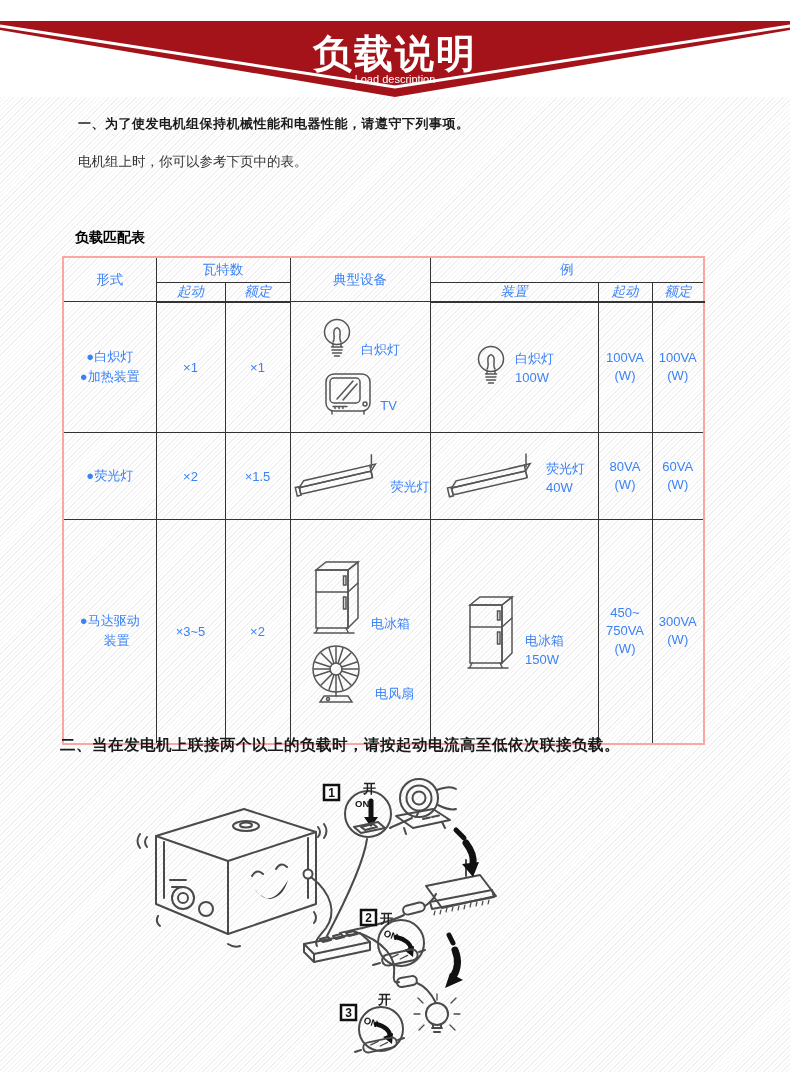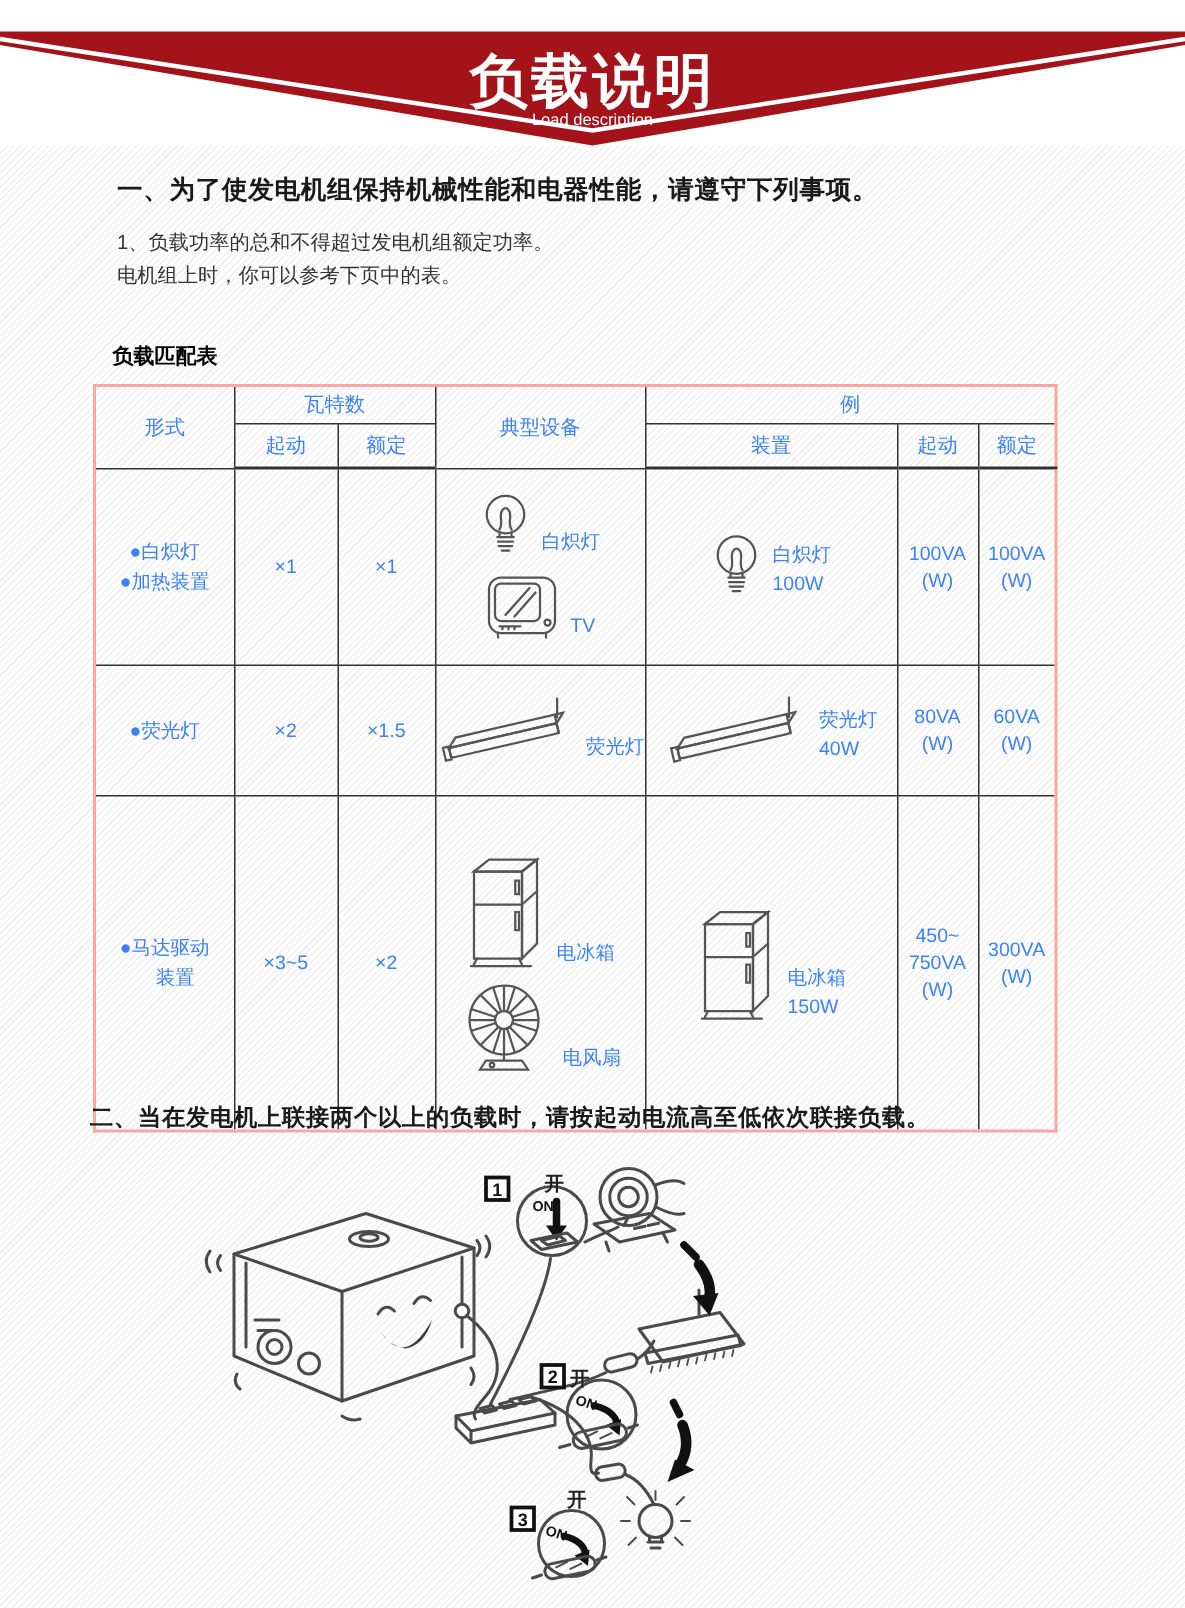--- a/index.html
+++ b/index.html
@@ -2,28 +2,28 @@
 <html><head>
 <meta charset="utf-8">
 <style>
   html,body{margin:0;padding:0;}
   body{width:790px;height:1072px;position:relative;overflow:hidden;background:#fff;
        font-family:"Liberation Sans","DejaVu Sans",sans-serif;color:#222;}
   .hatch{position:absolute;left:0;top:97px;width:790px;height:975px;
        background:repeating-linear-gradient(135deg, rgba(0,0,0,0.055) 0px, rgba(0,0,0,0.055) 1px, transparent 1px, transparent 3.2px);}
   .banner{position:absolute;left:0;top:0;}
   .abs{position:absolute;}
-  .h-main{left:78px;top:115px;font-size:17px;font-weight:bold;color:#1a1a1a;letter-spacing:0.5px;}
+  .h-main{left:78px;top:115px;font-size:13px;font-weight:bold;color:#1a1a1a;letter-spacing:0.5px;}
   .intro-items{left:78px;top:151px;font-size:13.5px;color:#333;line-height:22px;}
   .tbl-caption{left:75px;top:229px;font-size:14px;font-weight:bold;color:#000000;}
   table.load{position:absolute;left:62px;top:256px;width:641px;border-collapse:collapse;table-layout:fixed;
        border:2px solid #fca5a5;font-size:13px;color:#3b82f6;background:transparent;}
   table.load th,table.load td{border:1px solid #333;padding:0;text-align:center;vertical-align:middle;font-weight:normal;}
   table.load th{font-size:13.5px;}
-  tr.hrow1{height:25px;} tr.hrow2{height:30px;}
+  tr.hrow1{height:25px;} tr.hrow2{height:19px;font-style:italic;}
   tr.hrow2 th{border-bottom:2px solid #333;}
   tr.r1{height:131px;} tr.r2{height:87px;} tr.r3{height:224px;}
   td.form{text-align:left;padding-left:7px;line-height:20px;}
   td.form .ind{padding-left:14px;}
   .cellcol{display:flex;flex-direction:column;align-items:center;justify-content:center;gap:8px;}
   .item{display:flex;align-items:flex-end;justify-content:center;gap:7px;}
   .item .lbl{padding-bottom:3px;white-space:nowrap;}
   .twoline{text-align:left;line-height:19px;padding-bottom:2px;white-space:nowrap;}
   td.va{line-height:18px;}
   .h-sec2{left:60px;top:735px;font-size:15.5px;font-weight:bold;color:#1a1a1a;letter-spacing:0.5px;}
@@ -37,21 +37,20 @@
 
 <svg class="banner" width="790" height="100" viewBox="0 0 790 100">
   <polygon points="0,21 790,21 790,30 395,97 0,30" fill="#a41319"></polygon>
   <polyline points="0,26 395,87 790,26" fill="none" stroke="#fff" stroke-width="3"></polyline>
   <text x="395" y="67" text-anchor="middle" font-size="39" font-weight="bold" fill="#fff" letter-spacing="2">负载说明</text>
   <text x="395" y="83" text-anchor="middle" font-size="11" fill="#fff">Load description</text>
 </svg>
 
 <div class="abs h-main">一、为了使发电机组保持机械性能和电器性能，请遵守下列事项。</div>
 <div class="abs intro-items">
-  <div>1、负载功率的总和不得超过发电机组额定功率。</div>
   <div>电机组上时，你可以参考下页中的表。</div>
 </div>
 <div class="abs tbl-caption">负载匹配表</div>
 
 <table class="load">
   <colgroup>
     <col style="width:93px">
       <col style="width:69px">
       <col style="width:65px">
     <col style="width:140px">

